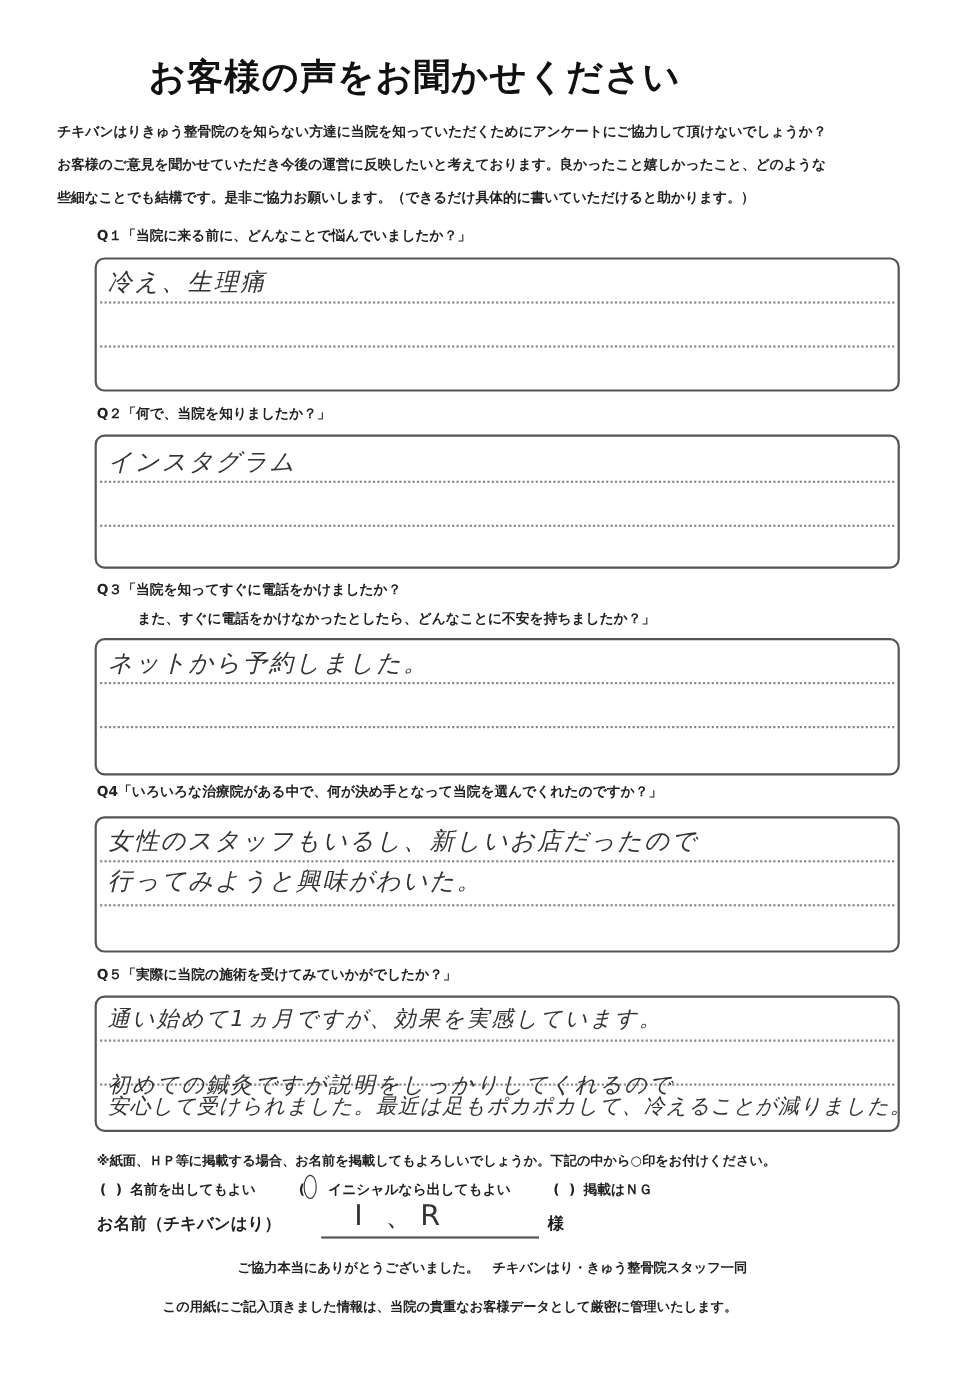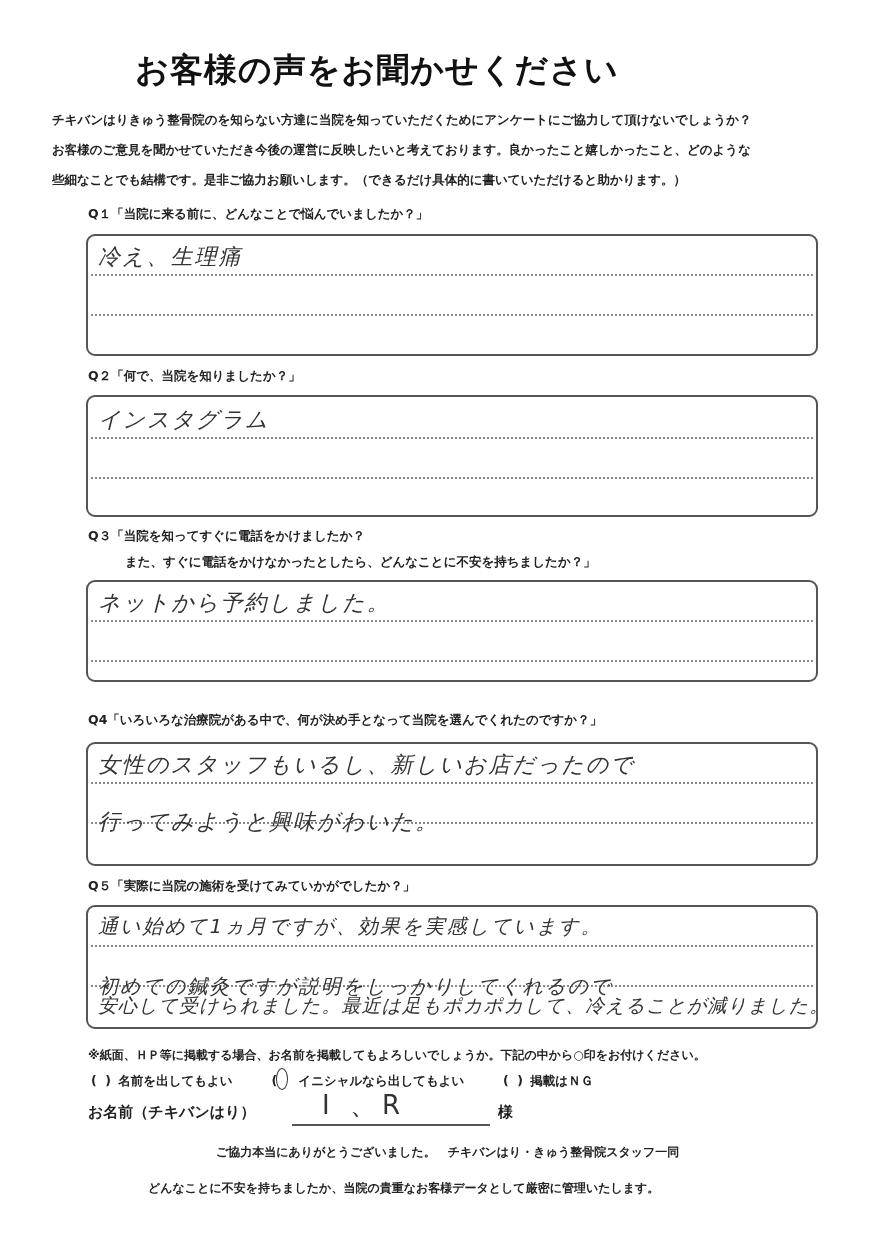--- a/index.html
+++ b/index.html
@@ -43,32 +43,32 @@
 
 <div class="abs qlabel" style="top:368px;">Q２「何で、当院を知りましたか？」</div>
 <div class="abs box" style="top:395px; height:122px;">
   <div class="dots" style="top:40px;"></div>
   <div class="dots" style="top:80px;"></div>
   <div class="hw" style="top:8px;">インスタグラム</div>
 </div>
 
 <div class="abs qlabel" style="top:528px;">Q３「当院を知ってすぐに電話をかけましたか？</div>
 <div class="abs qsub" style="top:554px;">また、すぐに電話をかけなかったとしたら、どんなことに不安を持ちましたか？」</div>
-<div class="abs box" style="top:580px; height:102px;">
+<div class="abs box" style="top:580px; height:125px;">
   <div class="dots" style="top:38px;"></div>
   <div class="dots" style="top:78px;"></div>
   <div class="hw" style="top:6px;">ネットから予約しました。</div>
 </div>
 
 <div class="abs qlabel" style="top:712px;">Q4「いろいろな治療院がある中で、何が決め手となって当院を選んでくれたのですか？」</div>
 <div class="abs box" style="top:742px; height:124px;">
   <div class="dots" style="top:38px;"></div>
   <div class="dots" style="top:78px;"></div>
   <div class="hw" style="top:6px;">女性のスタッフもいるし、新しいお店だったので</div>
-  <div class="hw" style="top:63px;">行ってみようと興味がわいた。</div>
+  <div class="hw" style="top:42px;">行ってみようと興味がわいた。</div>
 </div>
 
 <div class="abs qlabel" style="top:878px;">Q５「実際に当院の施術を受けてみていかがでしたか？」</div>
 <div class="abs box" style="top:905px; height:124px;">
   <div class="dots" style="top:38px;"></div>
   <div class="dots" style="top:78px;"></div>
   <div class="hw" style="top:6px; font-size:20px;">通い始めて1ヵ月ですが、効果を実感しています。</div>
   <div class="hw" style="top:46px; font-size:20px;margin-top:20px;">初めての鍼灸ですが説明をしっかりしてくれるので</div>
   <div class="hw" style="top:86px; font-size:19px; letter-spacing:1px;">安心して受けられました。最近は足もポカポカして、冷えることが減りました。</div>
 </div>
@@ -86,13 +86,13 @@
   <span class="paren">(&nbsp;&nbsp;)</span>
   <span>掲載はＮＧ</span>
 </div>
 
 <div class="abs namelabel">お名前（チキバンはり）</div>
 <div class="abs nameline"></div>
 <div class="abs namevalue">I 、R</div>
 <div class="abs sama">様</div>
 
 <div class="abs footer" style="top:1144px; left:216px;">ご協力本当にありがとうございました。　チキバンはり・きゅう整骨院スタッフ一同</div>
-<div class="abs footer" style="top:1180px; left:148px;">どんなことに不安を持ちましたか、当院の貴重なお客様データとして厳密に管理いたします。</div>
+<div class="abs footer" style="top:1180px; left:148px;">この用紙にご記入頂きました情報は、当院の貴重なお客様データとして厳密に管理いたします。</div>
 
 </body></html>

